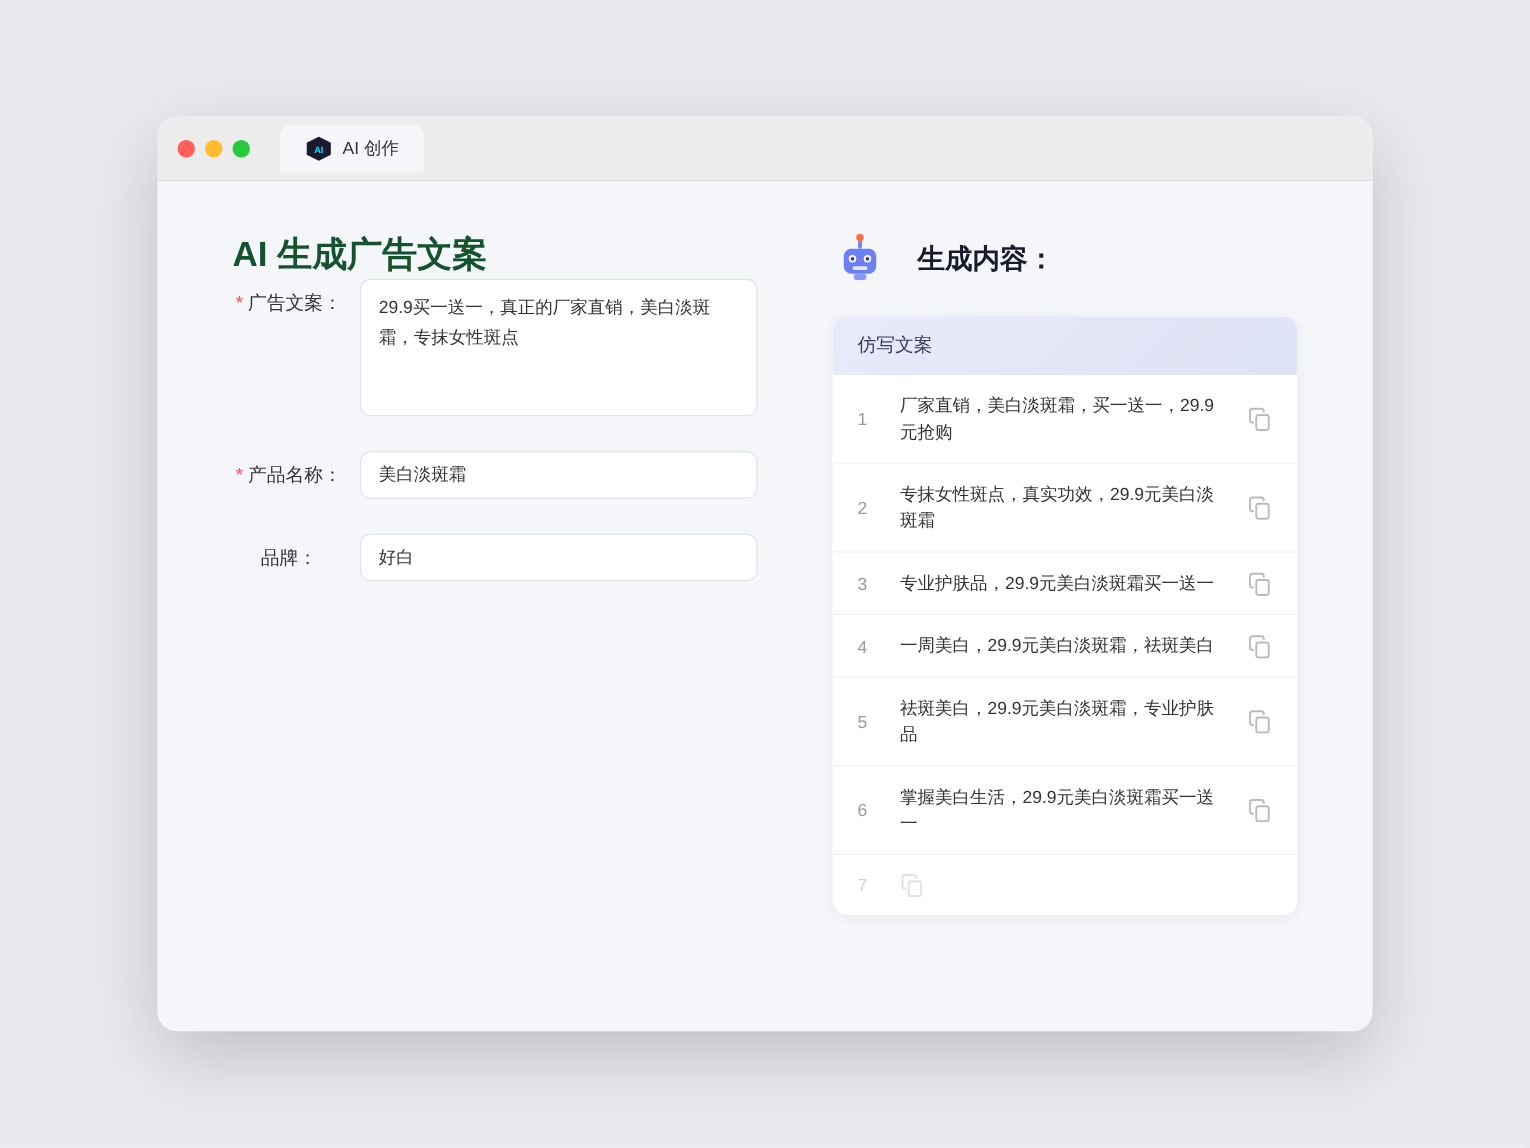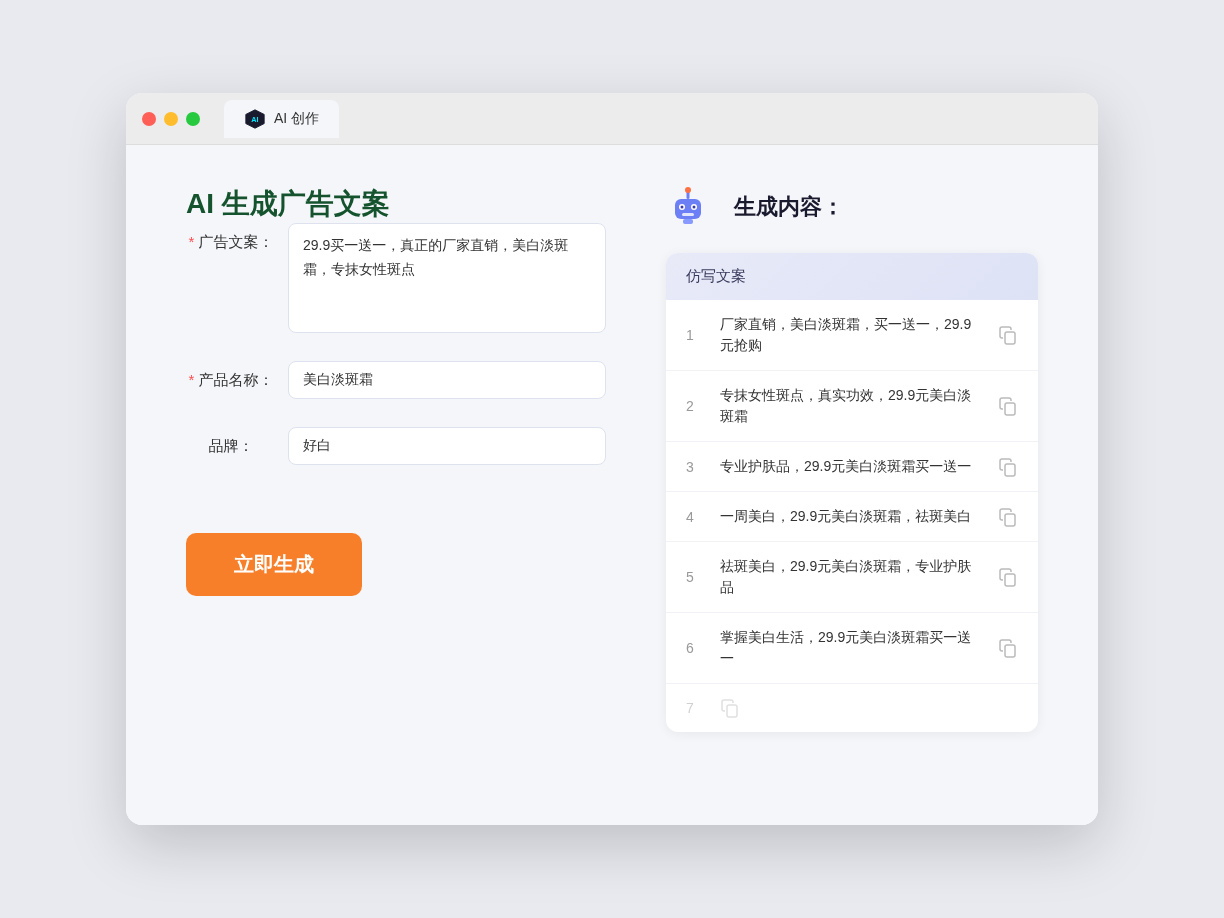--- a/index.html
+++ b/index.html
@@ -258,21 +258,20 @@
         <input type="text" class="form-input" value="美白淡斑霜" style="">
       </div>
 
       
       <div class="form-row">
         <label class="form-label">品牌：</label>
         <input type="text" class="form-input" value="好白" style="">
       </div>
 
       
-      <button class="generate-btn">立即生成</button>
     </div>
 
     <div class="right-panel">
       <div class="result-header">
 
         <div class="ai-badge">
           <svg width="44" height="44" viewBox="0 0 44 44" fill="none">
 
             <rect x="9" y="14" width="26" height="20" rx="6" fill="#6c7ff5"></rect>
 

